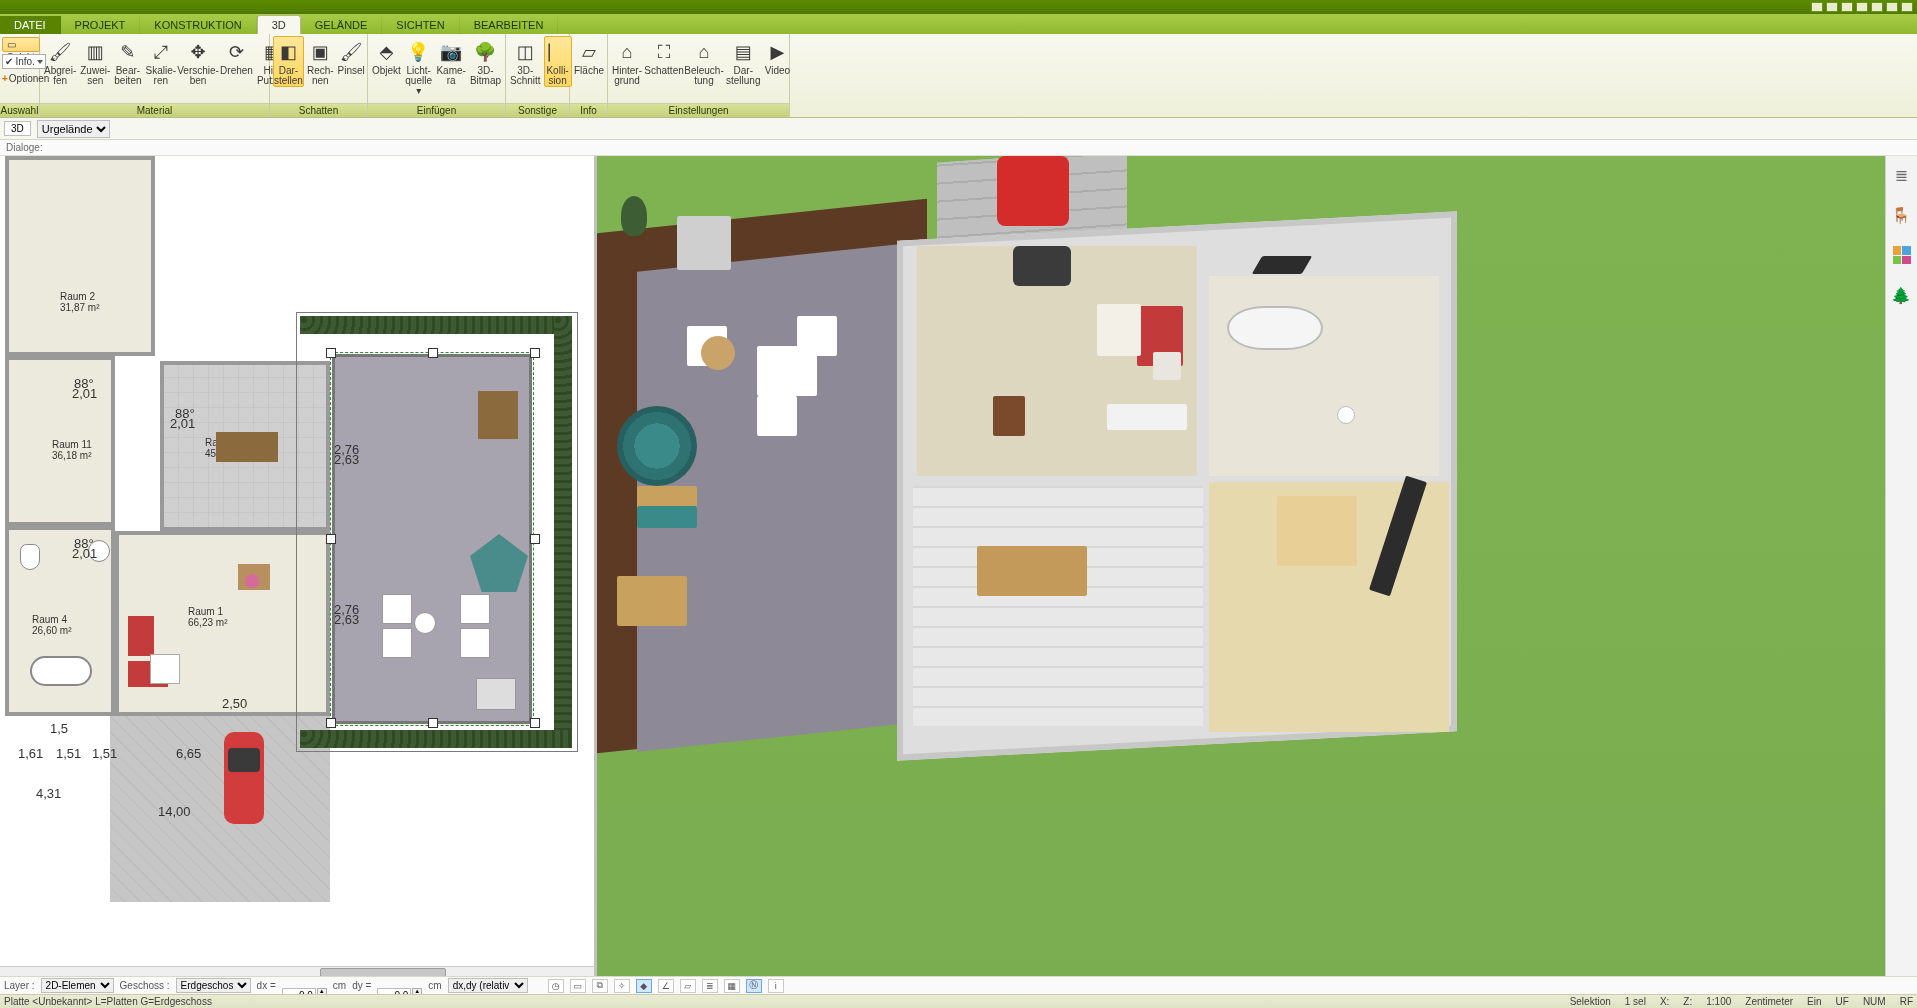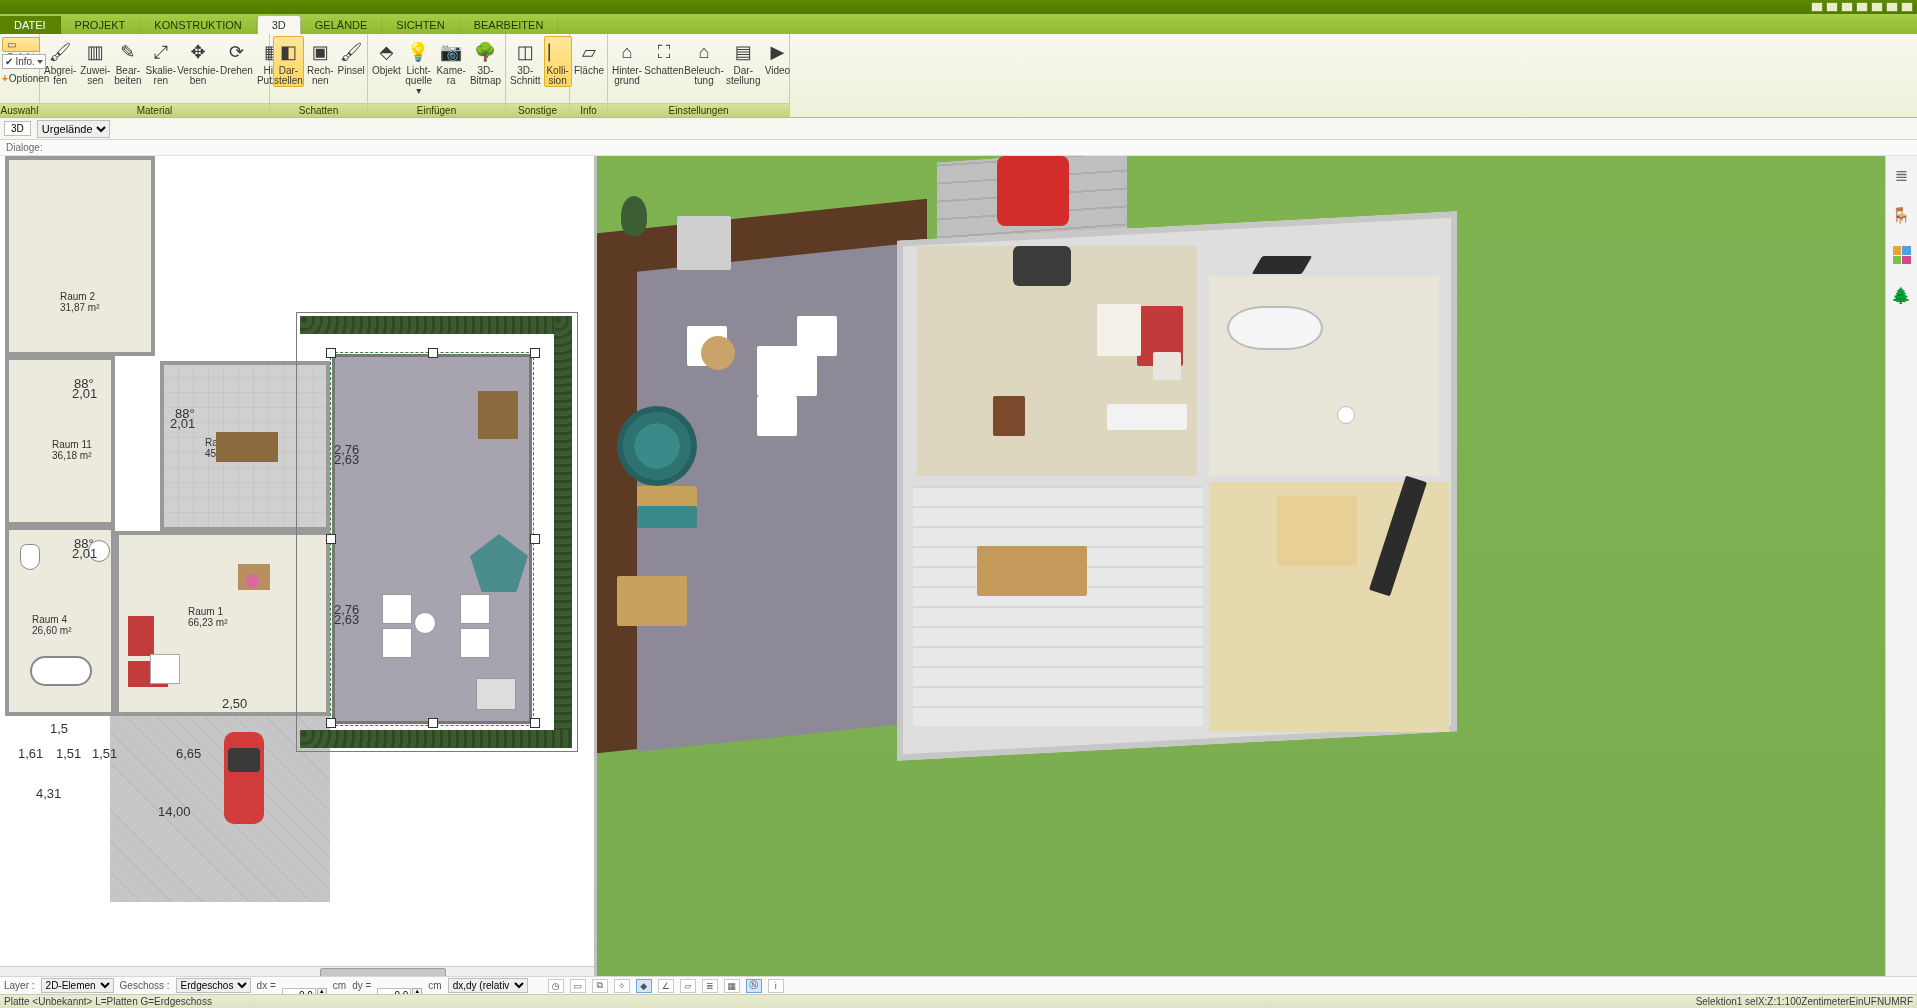--- a/index.html
+++ b/index.html
@@ -100,21 +100,21 @@
 #toolbar-bottom select,#toolbar-bottom input{font-size:10px;height:15px;border:1px solid #bdbdbd;}
 #toolbar-bottom .sel-2d{color:#d46a00;}
 .spin{display:inline-flex;align-items:center;margin-top:19px;}
 .spin input{width:34px;text-align:right;padding-right:2px;}
 .spin .ar{display:flex;flex-direction:column;margin-left:1px;}
 .spin .ar span{width:10px;height:7px;border:1px solid #adadad;background:#f1f1f1;font-size:6px;line-height:5px;text-align:center;}
 .ticon{width:16px;height:14px;border:1px solid #c9c9c9;background:#fff;display:flex;align-items:center;justify-content:center;font-size:9px;color:#555;cursor:pointer;}
 .ticon.on{background:#cfe7ff;border-color:#6fa8dc;}
 
 #statusbar{position:absolute;left:0;right:0;bottom:0;height:14px;background:linear-gradient(#e9ecd2,#dfe3c4);border-top:1px solid #c8cdaa;font-size:10px;color:#3d3d3d;display:flex;align-items:center;padding:0 4px;justify-content:space-between;}
-#statusbar .r{display:flex;justify-content:space-between;}
+#statusbar .r{display:flex;gap:14px;justify-content:space-between;}
 </style>
 </head>
 <body>
 
 <div id="win-strip">
   <div class="wbtn"></div>
   <div class="wbtn"></div>
   <div class="wbtn"></div>
   <div class="wbtn"></div>
   <div class="wbtn"></div>

